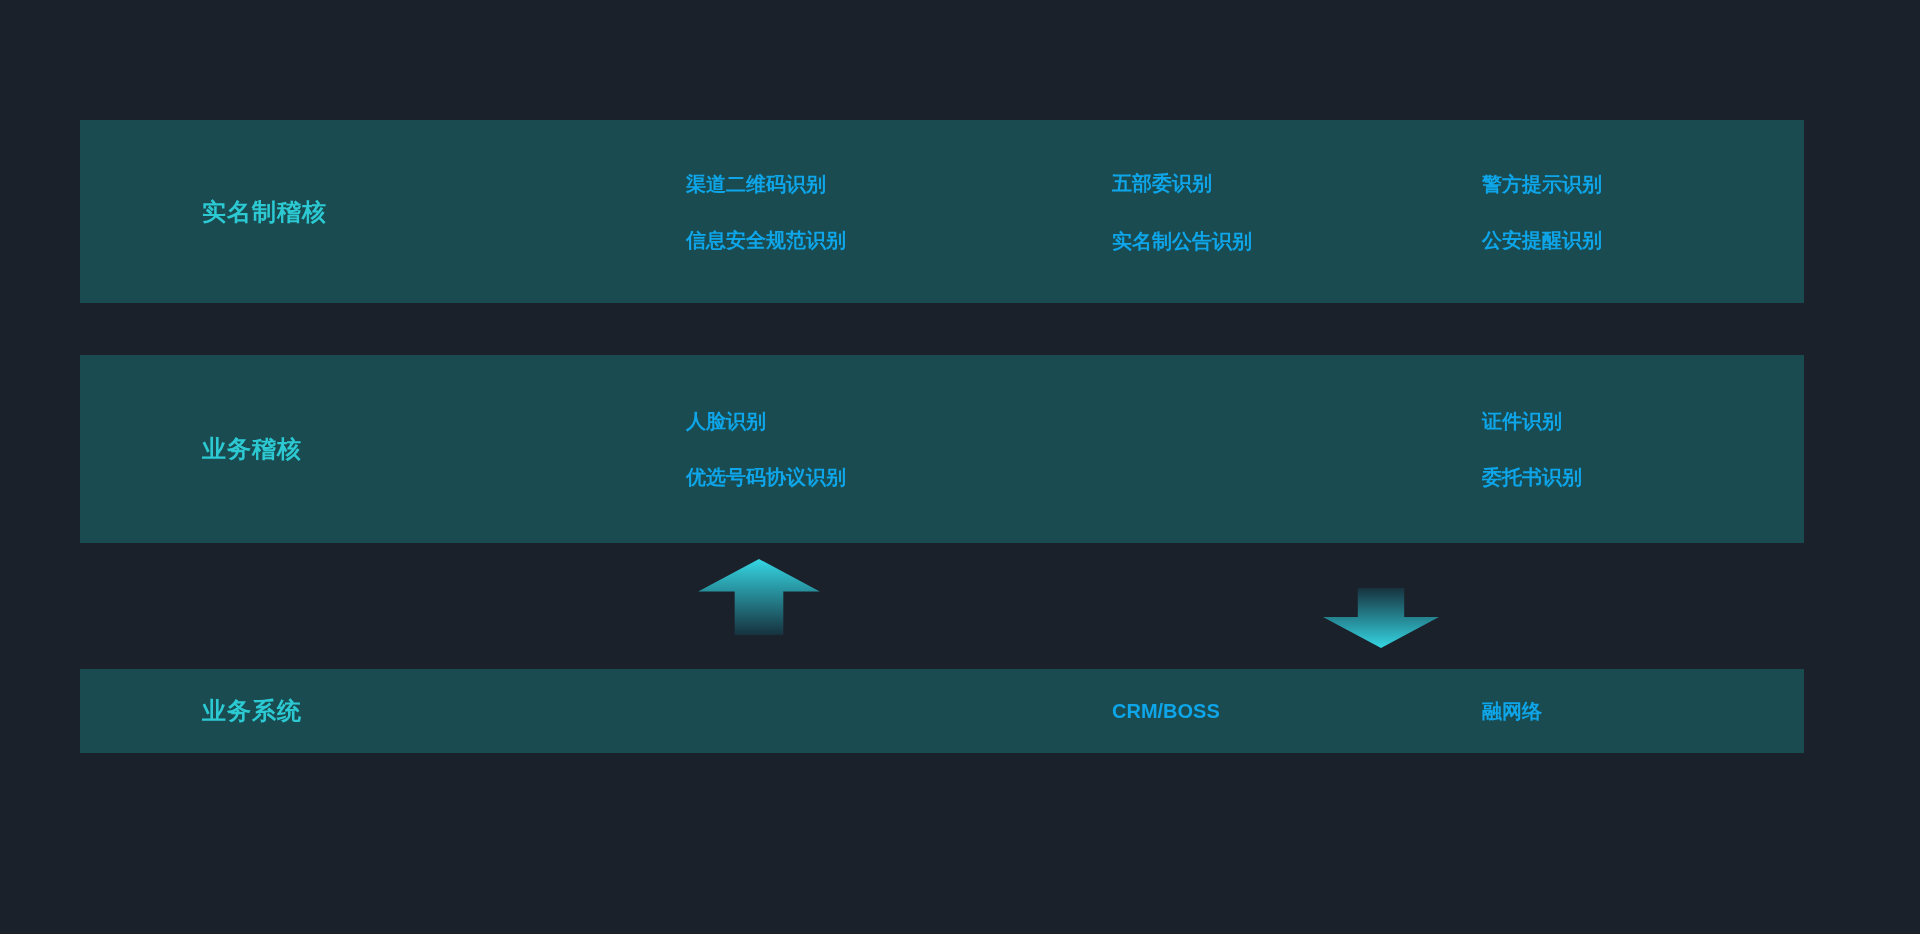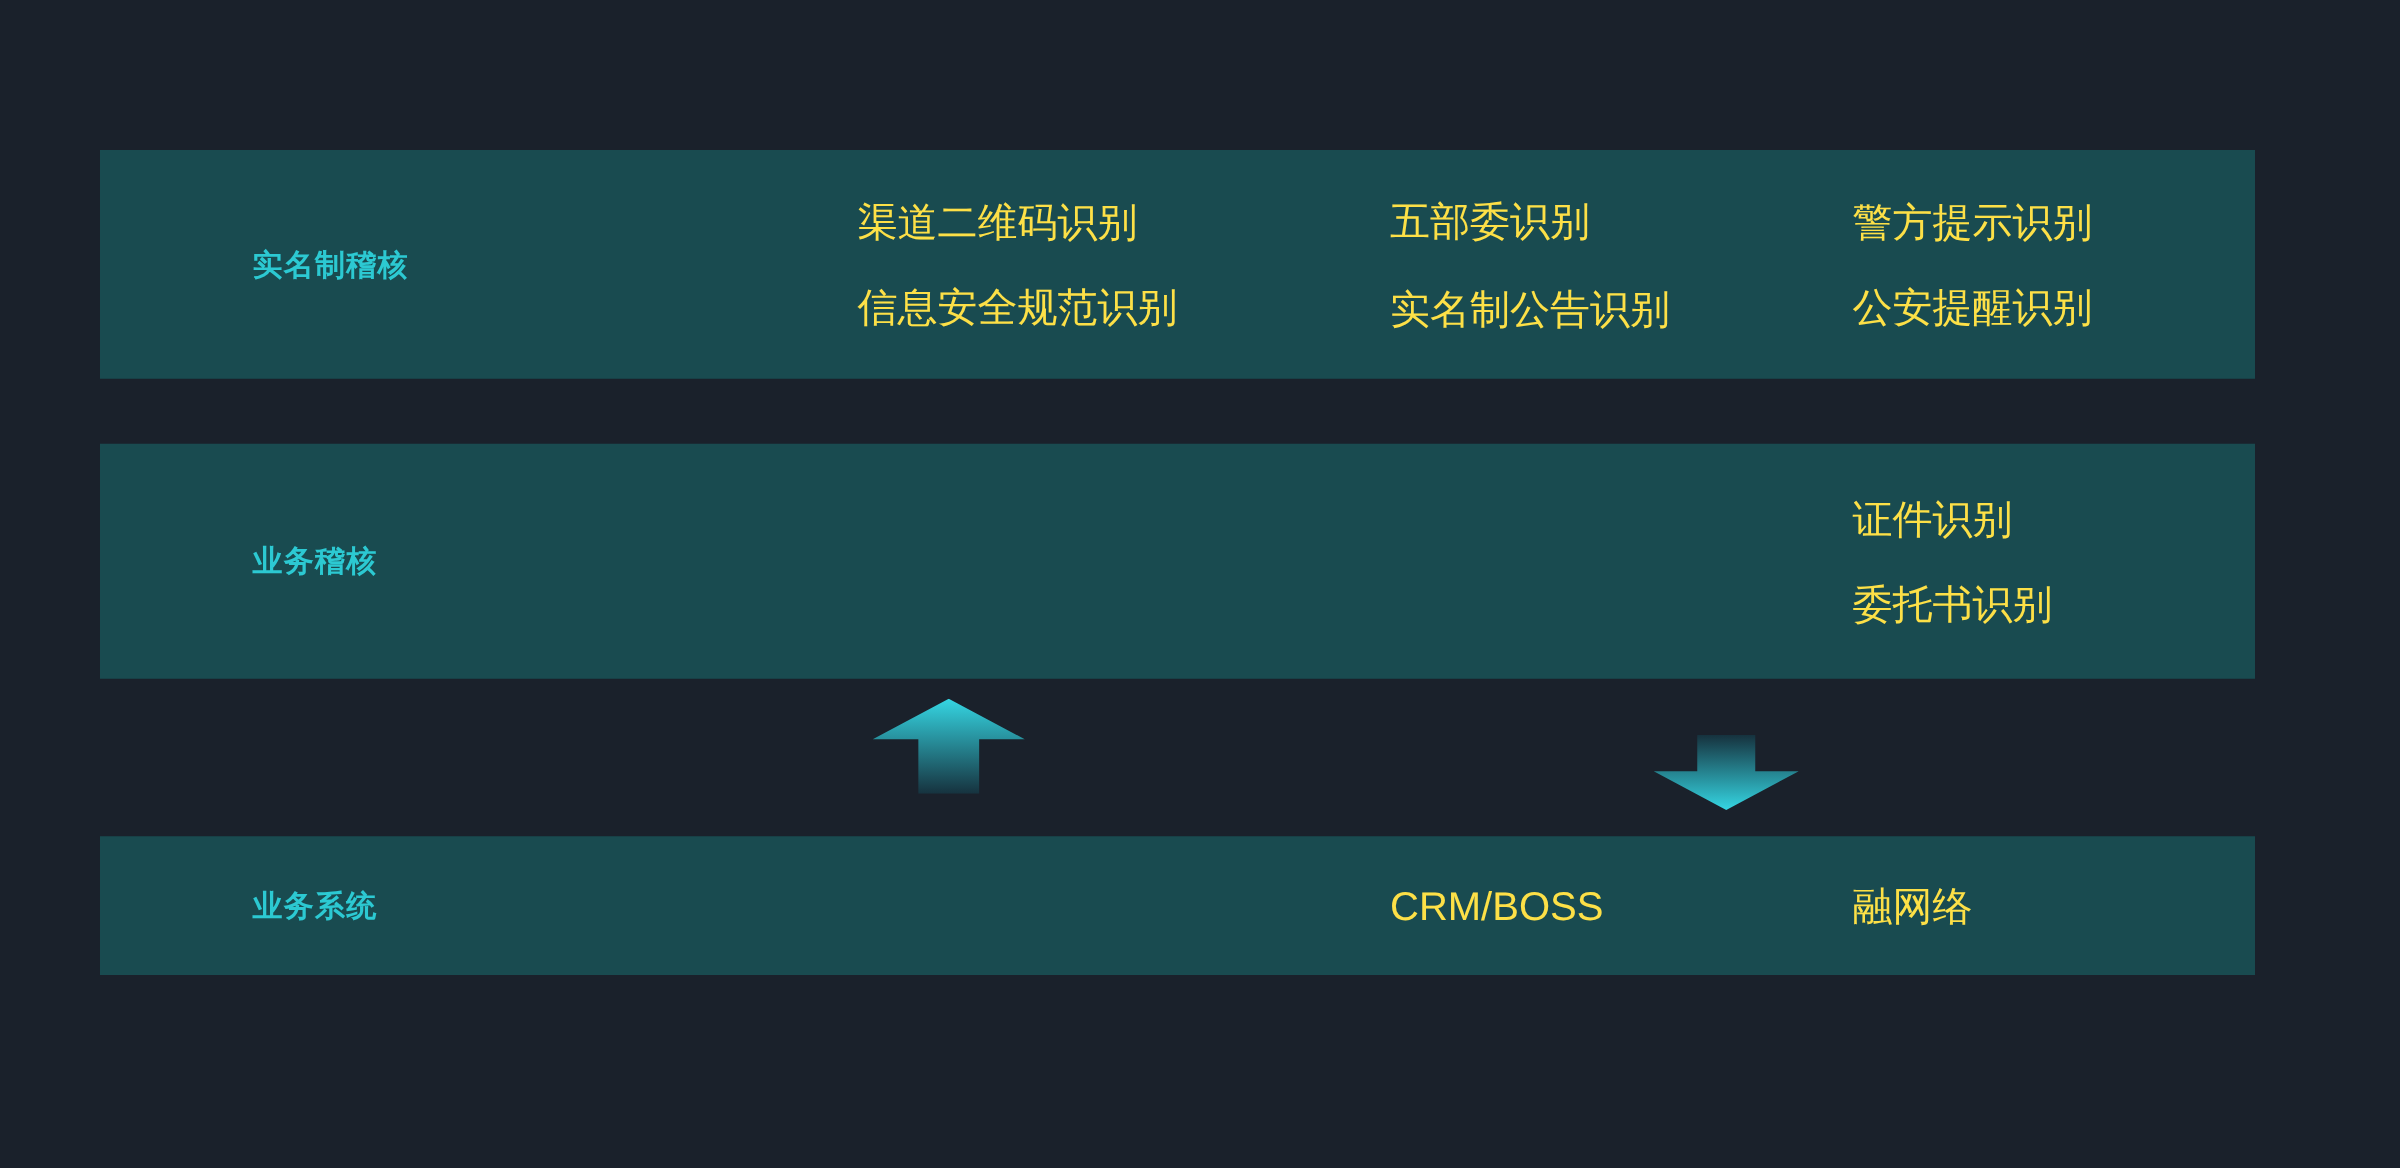--- a/index.html
+++ b/index.html
@@ -18,21 +18,21 @@
     height: 934px;
   }
   .band {
     position: absolute;
     left: 80px;
     width: 1724px;
     background: #194b50;
   }
   .band1 { top: 120px; height: 183px; }
   .band2 { top: 355px; height: 188px; }
-  .band3 { top: 669px; height: 111px; }
+  .band3 { top: 669px; height: 84px; }
   .band-label {
     position: absolute;
     left: 122px;
     top: 50%;
     transform: translateY(-50%);
     color: #2cc9d2;
     font-size: 24px;
     font-weight: 600;
     letter-spacing: 1px;
     white-space: nowrap;
@@ -43,24 +43,25 @@
     bottom: 0;
     display: flex;
     flex-direction: column;
     justify-content: center;
     gap: 36px;
   }
   .col1 { left: 606px; }
   .col2 { left: 1032px; gap: 38px; }
   .col3 { left: 1402px; }
   .item {
-    color: #fde047;
-    font-size: 32px;
+    color: #0ea5e9;
+    font-size: 20px;
     line-height: 1;
     white-space: nowrap;
+    font-weight: bold;
   }
   .arrow {
     position: absolute;
   }
   .arrow-up { left: 698px; top: 559px; width: 122px; height: 76px; }
   .arrow-down { left: 1323px; top: 586px; width: 116px; height: 64px; }
   .arrow svg { display: block; width: 100%; height: 100%; }
 </style>
 </head>
 <body>
@@ -78,20 +79,24 @@
       <div class="item">实名制公告识别</div>
     </div>
     <div class="col col3">
       <div class="item">警方提示识别</div>
       <div class="item">公安提醒识别</div>
     </div>
   </div>
 
   <div class="band band2">
     <div class="band-label">业务稽核</div>
+    <div class="col col1">
+      <div class="item">人脸识别</div>
+      <div class="item">优选号码协议识别</div>
+    </div>
     <div class="col col3">
       <div class="item">证件识别</div>
       <div class="item">委托书识别</div>
     </div>
   </div>
 
   <div class="arrow arrow-up">
     <svg viewBox="0 0 120 75" xmlns="http://www.w3.org/2000/svg">
       <defs>
         <linearGradient id="gradUp" x1="0" y1="0" x2="0" y2="1">

